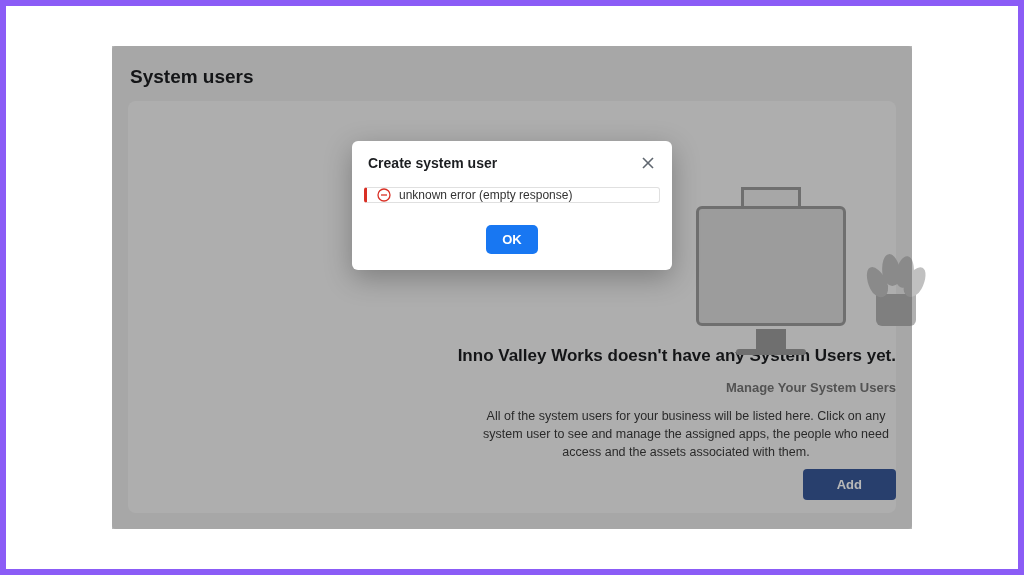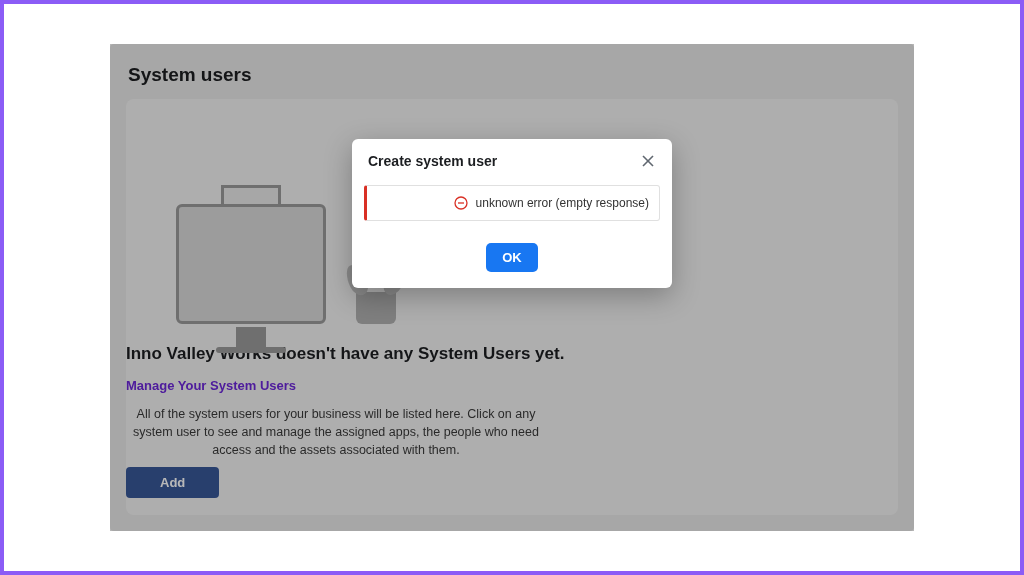--- a/index.html
+++ b/index.html
@@ -14,21 +14,21 @@
       width: 1024px;
       height: 575px;
       overflow: hidden;
       position: relative;
     }
 
     .outer-frame {
       width: 100%;
       height: 100%;
       padding: 10px;
-      border: 4px solid #8b5cf6;
+      border: 6px solid #8b5cf6;
     }
 
     .inner-frame {
       width: 100%;
       height: 100%;
       position: relative;
       display: flex;
       align-items: center;
       justify-content: center;
     }
@@ -63,21 +63,21 @@
     .content-area {
       position: absolute;
       top: 55px;
       left: 16px;
       right: 16px;
       bottom: 16px;
       background: #f2f2f2;
       border-radius: 8px;
       display: flex;
       flex-direction: column;
-      align-items: flex-start;
+      align-items: flex-end;
       padding-top: 55px;
     }
 
     .illustration {
       width: 250px;
       height: 170px;
       position: relative;
       margin-bottom: 20px;
       display: flex;
       align-items: flex-end;
@@ -161,21 +161,21 @@
     .empty-heading {
       font-size: 17px;
       font-weight: 600;
       color: #1c1e21;
       margin-bottom: 14px;
     }
 
     .empty-subheading {
       font-size: 13px;
       font-weight: 600;
-      color: #6d28d9;
+      color: #737373;
       margin-bottom: 12px;
     }
 
     .empty-description {
       font-size: 12.5px;
       color: #3a3a3a;
       text-align: center;
       max-width: 420px;
       line-height: 1.45;
       margin-bottom: 8px;
@@ -225,25 +225,24 @@
     }
 
     .modal-body {
       padding: 8px 12px 14px 12px;
     }
 
     .error-box {
       border: 1px solid #e0e0e0;
       border-left: 3px solid #d93025;
       border-radius: 3px;
-      padding: 10px 10px;
+      padding: 0 10px;
       display: flex;
       align-items: center;
       gap: 8px;
-      justify-content: flex-end;
     }
 
     .error-icon {
       width: 14px;
       height: 14px;
       flex-shrink: 0;
     }
 
     .error-text {
       font-size: 12px;

